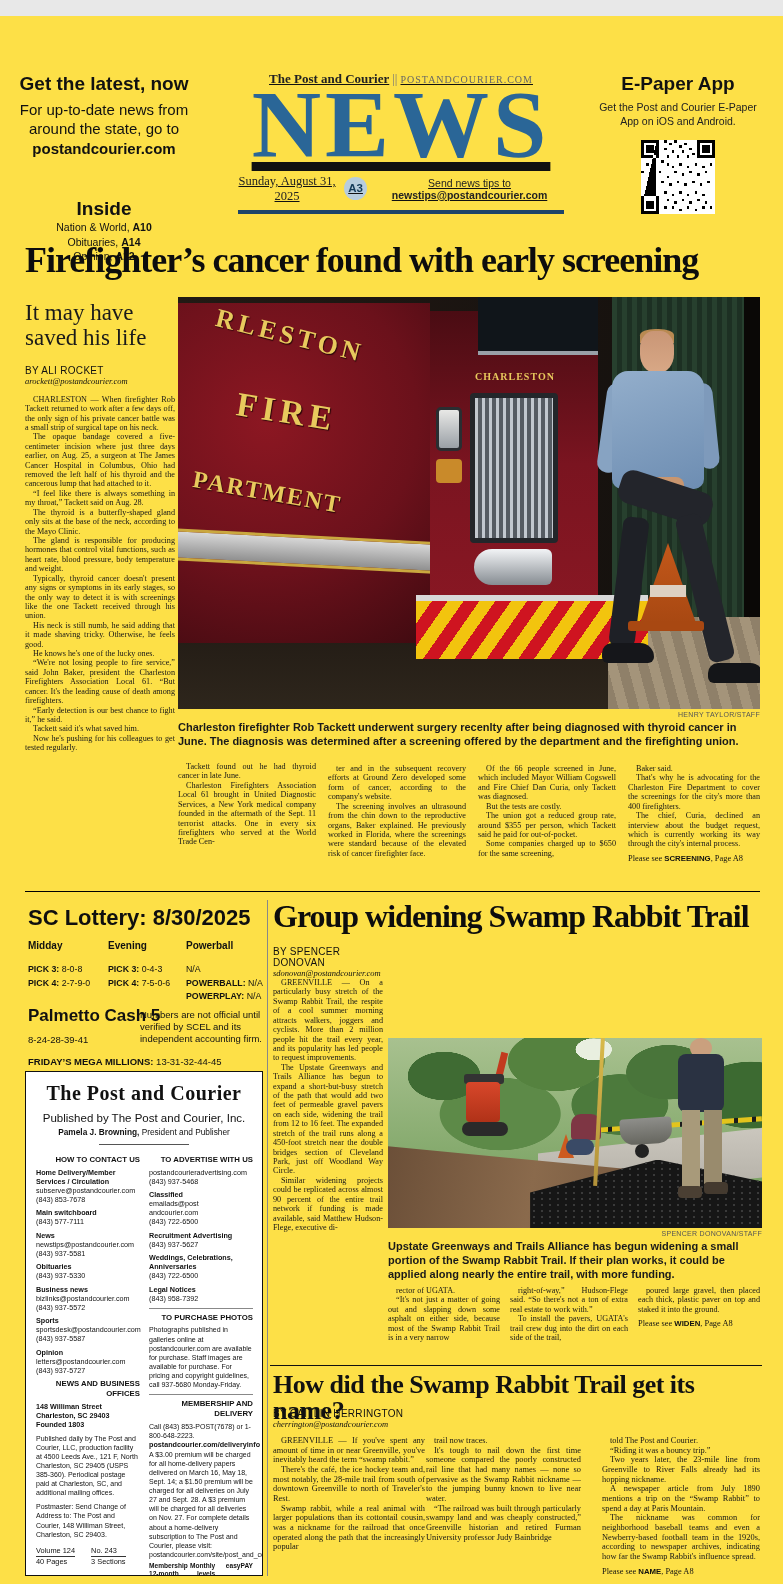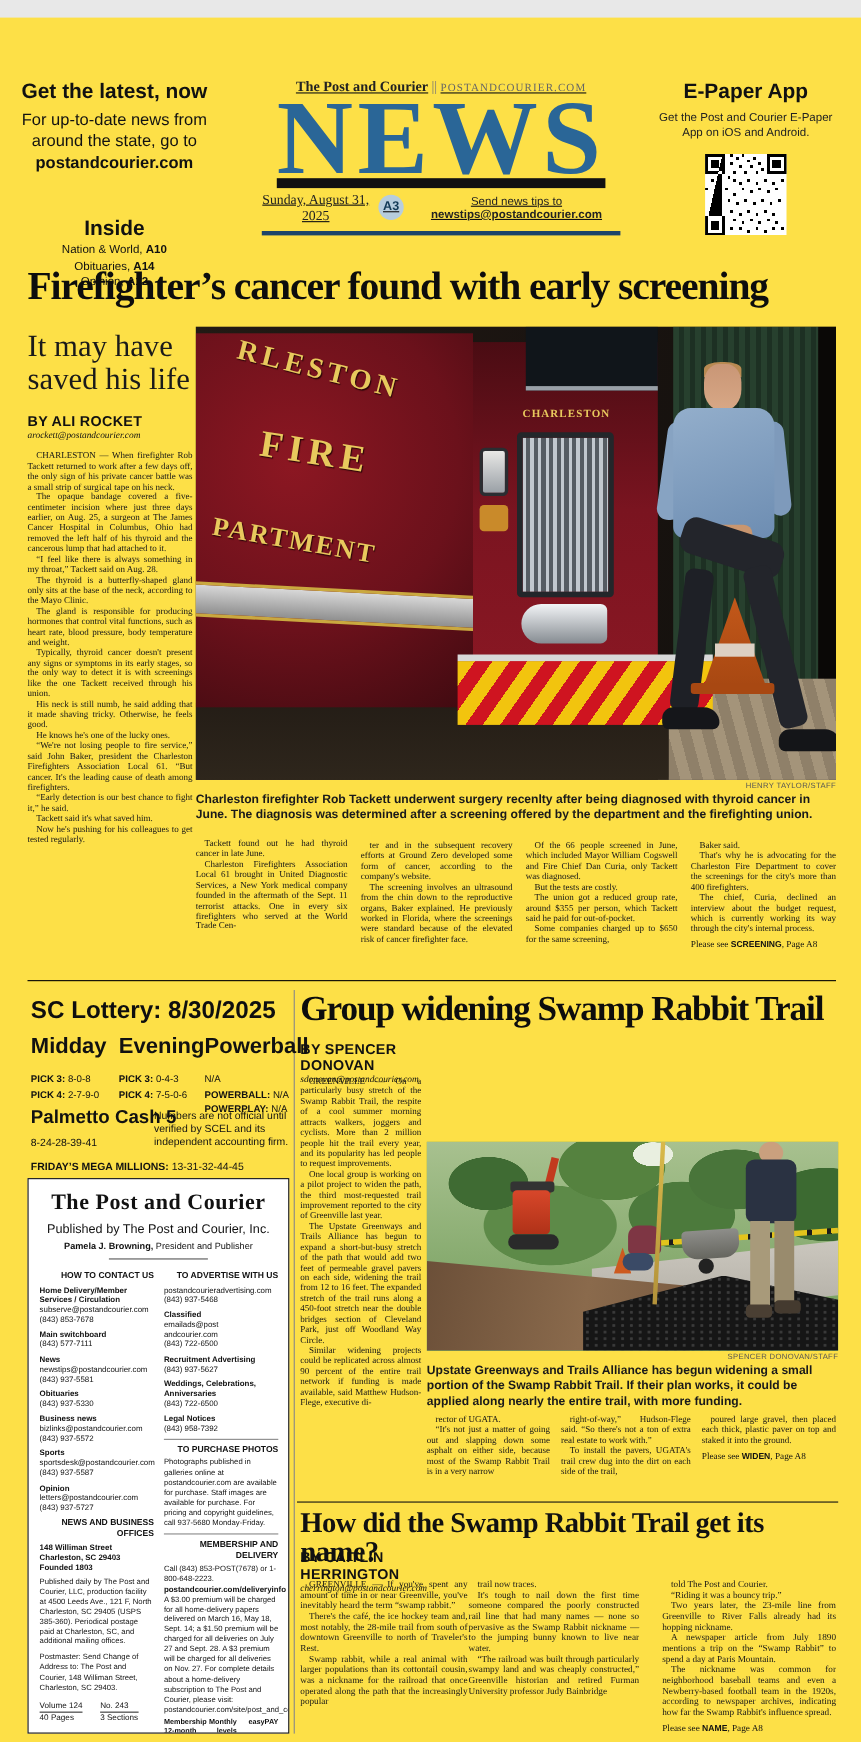--- a/index.html
+++ b/index.html
@@ -30,22 +30,22 @@
   .bluebar { margin-top:6px; height:4px; background:#1d4569; }
   .hdr-right { left:593px; top:58px; width:170px; text-align:center; }
   .ep-title { font-size:19px; line-height:1.05; font-weight:bold; }
   .ep-sub { font-size:10.5px; line-height:1.3; margin-top:7px; color:#222; }
   .qr { width:74px; height:74px; margin:12px auto 0; display:block; }
 
   
   .lead-headline { left:25px; top:226px; width:735px; font-family:"Liberation Serif", serif;
                    font-weight:bold; font-size:36px; line-height:1; letter-spacing:-1px; color:#0d0d0d; }
   .lead-left { left:25px; top:285px; width:150px; }
-  .deck { font-family:"Liberation Serif", serif; font-size:28px; line-height:1.08; color:#1a1a1a; margin-bottom:14px; }
-  .byline { font-size:13px; font-weight:bold; letter-spacing:.3px; }
+  .deck { font-family:"Liberation Serif", serif; font-size:23px; line-height:1.08; color:#1a1a1a; margin-bottom:14px; }
+  .byline { font-size:10px; font-weight:normal; letter-spacing:.3px; }
   .byemail { font-family:"Liberation Serif", serif; font-style:italic; font-size:8.5px; margin-bottom:9px; }
   .body p { font-family:"Liberation Serif", serif; font-size:8.2px; line-height:1.15;
             text-align:justify; text-indent:8px; margin:0; color:#161616; }
   .credit { font-size:7px; color:#555; text-align:right; letter-spacing:.3px; }
   .caption { font-size:11px; line-height:1.28; font-weight:bold; color:#1a1a1a; }
   .ed-head { font-family:"Liberation Serif", serif; font-weight:bold; font-size:15.5px; margin-bottom:5px; }
   .cont { font-family:"Liberation Serif", serif; font-size:8.4px; margin-top:5px; text-indent:0; }
   .cont b { font-family:"Liberation Sans", sans-serif; font-size:7.8px; }
   .rule1 { left:25px; top:875px; width:735px; border-top:1.5px solid #000; }
   .vrule { left:267px; top:884px; height:676px; border-left:1px solid #888; }
@@ -136,21 +136,21 @@
   .p2-head { left:22px; top:0; width:22px; height:20px; background:#caa07e; border-radius:50%; }
   .p2-shirt { left:10px; top:16px; width:46px; height:58px; background:#2a3242; border-radius:8px; }
   .p2-legL { left:14px; top:72px; width:18px; height:78px; background:#a89a7a; }
   .p2-legR { left:36px; top:72px; width:18px; height:74px; background:#998b6d; }
   .p2-bootL { left:10px; top:148px; width:24px; height:12px; background:#4a3f33; border-radius:4px; }
   .p2-bootR { left:36px; top:144px; width:24px; height:12px; background:#443a2f; border-radius:4px; }
 
   
   .lot-title { left:28px; top:889px; font-size:22px; font-weight:bold; color:#0f0f0f; }
   .lot-col { top:924px; }
-  .lot-h { font-size:20px; font-weight:bold; margin-bottom:12px; }
+  .lot-h { font-size:10px; font-weight:bold; margin-bottom:12px; }
   .lot-row { font-size:8.8px; line-height:1.55; white-space:nowrap; }
   .lot-row b { font-weight:bold; }
   .palmetto-title { left:28px; top:990px; font-size:17px; font-weight:bold; }
   .palmetto-nums { left:28px; top:1018px; font-size:9.5px; }
   .lot-note { left:140px; top:993px; width:124px; font-size:9.5px; line-height:1.25; }
   .mega { left:28px; top:1040px; font-size:9.5px; }
   .mega b { font-weight:bold; }
 
   
   .mbox { left:25px; top:1055px; width:238px; height:505px; border:1.5px solid #111;
@@ -461,21 +461,20 @@
 
   </div>
 
   <h2 class="abs sw-headline">Group widening Swamp Rabbit Trail</h2>
   <div class="abs sw-byline">
     <div class="byline">BY SPENCER DONOVAN</div>
     <div class="byemail">sdonovan@postandcourier.com</div>
   </div>
   <div class="abs sw-col1 body">
       <p>GREENVILLE — On a particularly busy stretch of the Swamp Rabbit Trail, the respite of a cool summer morning attracts walkers, joggers and cyclists. More than 2 million people hit the trail every year, and its popularity has led people to request improvements.</p>
-      <p>One local group is working on a pilot project to widen the path, the third most-requested trail improvement reported to the city of Greenville last year.</p>
       <p>The Upstate Greenways and Trails Alliance has begun to expand a short-but-busy stretch of the path that would add two feet of permeable gravel pavers on each side, widening the trail from 12 to 16 feet. The expanded stretch of the trail runs along a 450-foot stretch near the double bridges section of Cleveland Park, just off Woodland Way Circle.</p>
       <p>Similar widening projects could be replicated across almost 90 percent of the entire trail network if funding is made available, said Matthew Hudson-Flege, executive di-</p>
     </div>
 
   <div class="abs photo2">
     <div class="p2-foliage"></div>
     <div class="p2-path"></div>
     <div class="p2-dirt"></div>
     <div class="p2-grid"></div>
     <div class="p2-exc">

